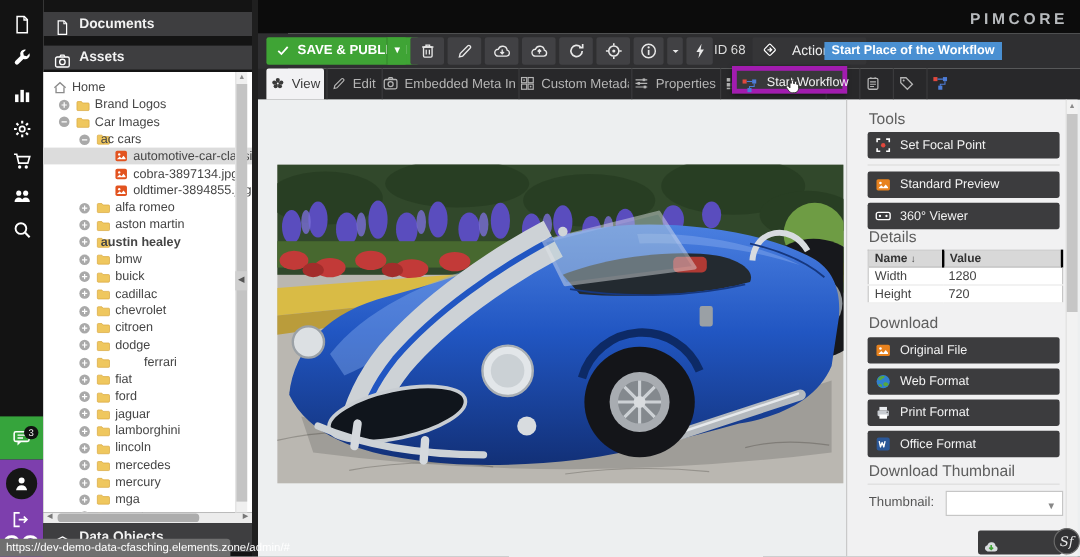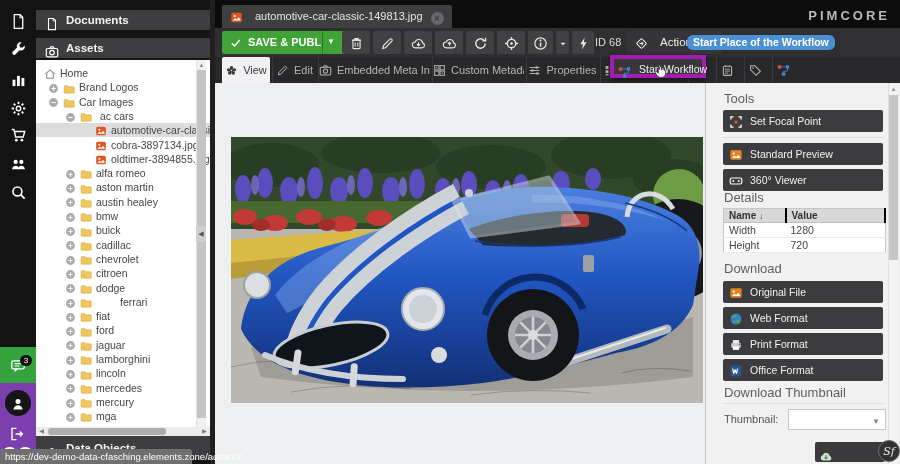--- a/index.html
+++ b/index.html
@@ -47,21 +47,21 @@
   #tab-close{display:inline-block;width:13px;height:13px;background:#67676C;border-radius:50%;color:#2b2b2b;font-size:10px;line-height:13px;text-align:center;margin-left:8px;vertical-align:-2px;cursor:pointer;}
   #pimcore-logo{right:10px;top:8px;color:#B7BABD;font-size:13px;font-weight:bold;letter-spacing:3px;position:absolute;}
   #toolbar{left:215px;top:28px;width:685px;height:29px;background:#2F2F31;}
   #save-btn{left:7px;top:3px;height:23px;background:#3FA435;border-radius:2px;color:#fff;font-size:11px;font-weight:bold;line-height:23px;padding:0 10px 0 8px;cursor:pointer;}
   #save-caret{left:107px;top:3px;width:17px;height:23px;background:#3FA435;border-left:1px solid rgba(0,0,0,.25);border-radius:0 2px 2px 0;color:#fff;text-align:center;line-height:21px;font-size:8px;cursor:pointer;}
   .tb-btn{top:3px;height:23px;background:#414144;border-radius:2px;color:#E8E8E8;text-align:center;padding-top:3px;cursor:pointer;}
   #id-label{left:380px;top:8px;color:#DDD;font-size:11px;}
   #actions-btn{left:412px;top:3px;height:23px;background:#353537;border-radius:2px;color:#EEE;font-size:11.5px;line-height:23px;padding:0 8px;cursor:pointer;}
   #actions-btn .ic{margin-right:6px;}
   #actions-caret{display:inline-block;margin-left:8px;font-size:8px;color:#ddd;}
-  #wf-badge{left:472px;top:7px;height:15px;background:#4A90D2;border-radius:6px;color:#fff;font-size:10.5px;font-weight:bold;line-height:15px;padding:0 6px;}
+  #wf-badge{left:472px;top:7px;height:15px;background:#4A90D2;border-radius:0;color:#fff;font-size:10.5px;font-weight:bold;line-height:15px;padding:0 6px;}
   #tabrow{left:215px;top:57px;width:685px;height:26px;background:#28282A;}
   .etab{top:0;height:26px;color:#B5B5B5;font-size:11px;line-height:26px;text-align:center;cursor:pointer;border-left:1px solid #3A3A3C;white-space:nowrap;overflow:hidden;}
   .etab .ic{margin-right:5px;vertical-align:-3px;}
   .etab.active{background:#F2F2F4;color:#3A3A3A;border-left:none;border-radius:2px 2px 0 0;}
   
   #wf-menu{left:610px;top:55px;width:96px;height:23px;background:#38383A;border:4px solid #a21caf;box-shadow:0 2px 4px rgba(0,0,0,.5);z-index:30;}
   #wf-menu-item{width:100%;height:100%;color:#F2F2F2;font-size:10.5px;line-height:21px;padding:0 4px;cursor:pointer;white-space:nowrap;}
   #wf-menu-item .ic{margin-right:4px;vertical-align:-3px;}
   #cursor{left:652px;top:62px;z-index:40;}
   
@@ -195,21 +195,21 @@
             <div class="tlabel" style="left: 43px;">Car Images</div>
           </div>
           <div class="trow" style="top: 48.9px;">
             <div class="texp" style="left: 29px;"><svg class="ic" width="11" height="11" viewBox="0 0 16 16" style="color:currentColor">
                 <circle cx="8" cy="8" r="6.4" fill="#A9A9A9"></circle>
                 <path d="M4.8 8h6.4" stroke="#fff" stroke-width="1.5"></path>
               </svg></div>
             <div class="ticon" style="left: 44px;"><svg class="ic" width="12" height="12" viewBox="0 0 16 16" style="color:currentColor">
                 <path d="M1.5 4.5a1 1 0 0 1 1-1h4l1.3 1.6h6.2a1 1 0 0 1 1 1v6.4a1 1 0 0 1-1 1H2.5a1 1 0 0 1-1-1z" fill="#EFC75E" stroke="#D9A940" stroke-width=".8"></path>
               </svg></div>
-            <div class="tlabel" style="left: 64px;">ac cars</div>
+            <div class="tlabel" style="left: 48px;">ac cars</div>
           </div>
           <div class="trow sel" style="top: 63.2px;">
             <div class="ticon" style="left: 59px;"><svg class="ic" width="12" height="12" viewBox="0 0 16 16" style="color:currentColor">
                 <rect x="1.6" y="2.2" width="12.8" height="11.6" rx="2" fill="#E2531F"></rect>
                 <circle cx="5.8" cy="6.2" r="1.3" fill="#fff"></circle>
                 <path d="M3.2 11.6l3.1-3.1 2 2 2.3-2.7 2.2 2.6v1.2z" fill="#fff"></path>
               </svg></div>
             <div class="tlabel" style="left: 75px;">automotive-car-classic-14</div>
           </div>
           <div class="trow" style="top: 77.5px;">
@@ -249,21 +249,21 @@
             <div class="tlabel" style="left: 60px;">aston martin</div>
           </div>
           <div class="trow" style="top: 134.7px;">
             <div class="texp" style="left: 29px;"><svg class="ic" width="11" height="11" viewBox="0 0 16 16" style="color:currentColor">
                 <circle cx="8" cy="8" r="6.4" fill="#A9A9A9"></circle>
                 <path d="M4.8 8h6.4M8 4.8v6.4" stroke="#fff" stroke-width="1.5"></path>
               </svg></div>
             <div class="ticon" style="left: 44px;"><svg class="ic" width="12" height="12" viewBox="0 0 16 16" style="color:currentColor">
                 <path d="M1.5 4.5a1 1 0 0 1 1-1h4l1.3 1.6h6.2a1 1 0 0 1 1 1v6.4a1 1 0 0 1-1 1H2.5a1 1 0 0 1-1-1z" fill="#EFC75E" stroke="#D9A940" stroke-width=".8"></path>
               </svg></div>
-            <div class="tlabel" style="left: 60px;">austin healey</div>
+            <div class="tlabel" style="left: 48px; font-weight: bold;">austin healey</div>
           </div>
           <div class="trow" style="top: 149px;">
             <div class="texp" style="left: 29px;"><svg class="ic" width="11" height="11" viewBox="0 0 16 16" style="color:currentColor">
                 <circle cx="8" cy="8" r="6.4" fill="#A9A9A9"></circle>
                 <path d="M4.8 8h6.4M8 4.8v6.4" stroke="#fff" stroke-width="1.5"></path>
               </svg></div>
             <div class="ticon" style="left: 44px;"><svg class="ic" width="12" height="12" viewBox="0 0 16 16" style="color:currentColor">
                 <path d="M1.5 4.5a1 1 0 0 1 1-1h4l1.3 1.6h6.2a1 1 0 0 1 1 1v6.4a1 1 0 0 1-1 1H2.5a1 1 0 0 1-1-1z" fill="#EFC75E" stroke="#D9A940" stroke-width=".8"></path>
               </svg></div>
             <div class="tlabel" style="left: 60px;">bmw</div>
@@ -434,27 +434,20 @@
               <path d="M2.4 4.9L8 8l5.6-3.1M8 8v6.2" fill="none" stroke="#fff" stroke-width="1"></path>
             </svg></span></span>
       <span class="hd-label">Data Objects</span>
       <span class="hd-arrow">→</span>
     </div>
   </div>
 
   <div id="splitter" class="abs"></div>
 
   <div id="topbar" class="abs">
-    <div id="file-tab" class="abs">
-      <span class="ic"><span class="imgfile-ic"><svg class="ic" width="13" height="13" viewBox="0 0 16 16" style="color:currentColor">
-              <rect x="1.6" y="2.2" width="12.8" height="11.6" rx="2" fill="#E2531F"></rect>
-              <circle cx="5.8" cy="6.2" r="1.3" fill="#fff"></circle>
-              <path d="M3.2 11.6l3.1-3.1 2 2 2.3-2.7 2.2 2.6v1.2z" fill="#fff"></path>
-            </svg></span></span><span>automotive-car-classic-149813.jpg</span><span id="tab-close">×</span>
-    </div>
     <div id="pimcore-logo">PIMCORE</div>
   </div>
 
   <div id="toolbar" class="abs">
     <div id="save-btn" class="abs"><span class="check-ic" style="margin-right:6px;"><svg class="ic" width="12" height="12" viewBox="0 0 16 16" style="color:#fff">
             <path d="M2.5 8.5l3.5 3.5 7-8" fill="none" stroke="#fff" stroke-width="2"></path>
           </svg></span><span>SAVE &amp; PUBLISH</span></div>
     <div id="save-caret" class="abs">▼</div>
     <div id="tb-icons">
         <div class="tb-btn abs" style="left: 127px; width: 28px;"><svg class="ic" width="15" height="15" viewBox="0 0 16 16" style="color:#E8E8E8">

